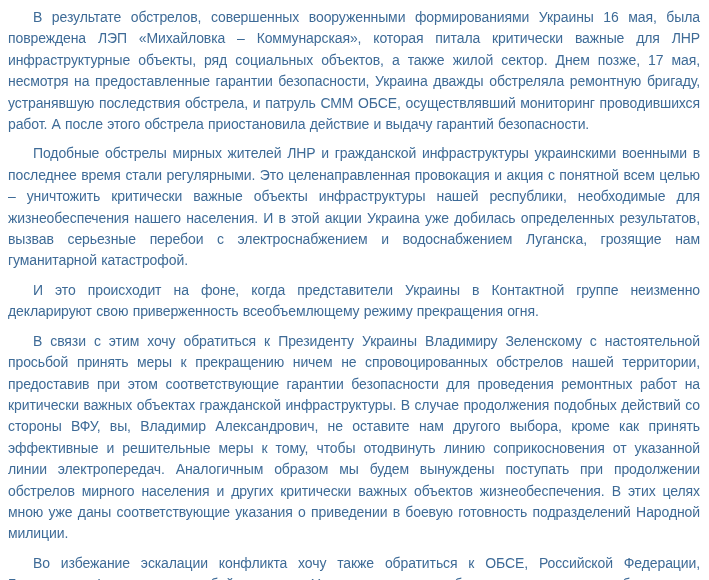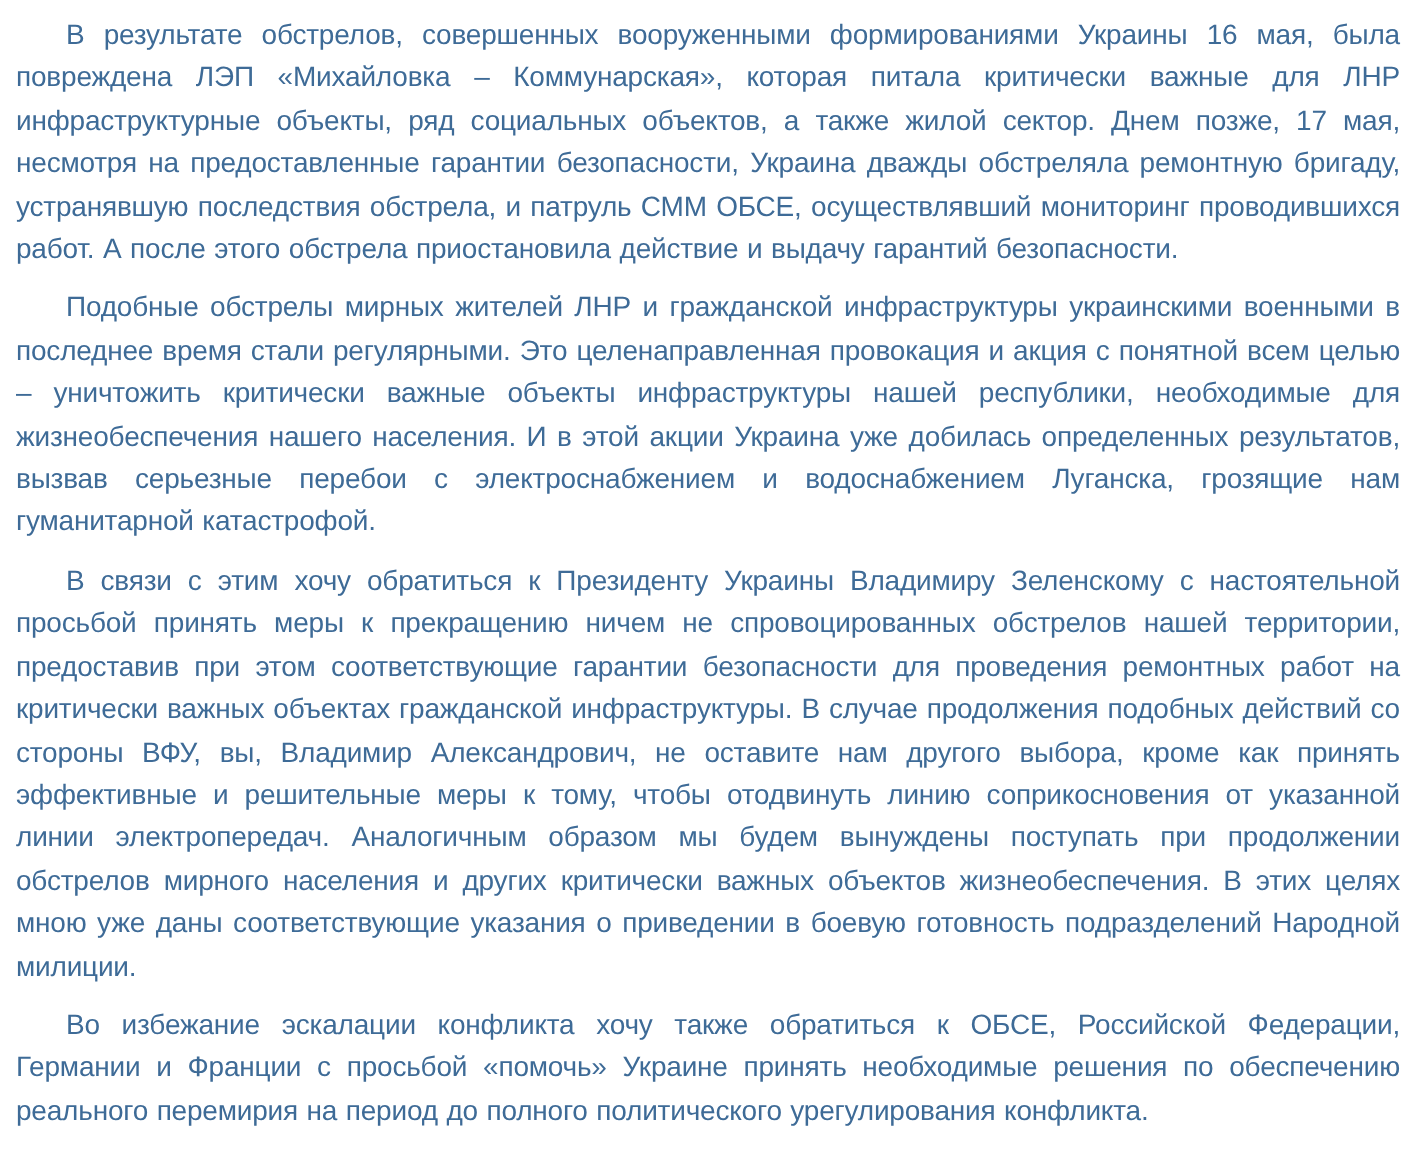--- a/index.html
+++ b/index.html
@@ -28,16 +28,17 @@
     word-spacing: 0.5px;
   }
 </style>
 </head>
 <body>
 
 <div class="page">
   <div class="doc-text">
     <p>В результате обстрелов, совершенных вооруженными формированиями Украины 16 мая, была повреждена ЛЭП «Михайловка – Коммунарская», которая питала критически важные для ЛНР инфраструктурные объекты, ряд социальных объектов, а также жилой сектор. Днем позже, 17 мая, несмотря на предоставленные гарантии безопасности, Украина дважды обстреляла ремонтную бригаду, устранявшую последствия обстрела, и патруль СММ ОБСЕ, осуществлявший мониторинг проводившихся работ. А после этого обстрела приостановила действие и выдачу гарантий безопасности.</p>
     <p>Подобные обстрелы мирных жителей ЛНР и гражданской инфраструктуры украинскими военными в последнее время стали регулярными. Это целенаправленная провокация и акция с понятной всем целью – уничтожить критически важные объекты инфраструктуры нашей республики, необходимые для жизнеобеспечения нашего населения. И в этой акции Украина уже добилась определенных результатов, вызвав серьезные перебои с электроснабжением и водоснабжением Луганска, грозящие нам гуманитарной катастрофой.</p>
+    <p>И это происходит на фоне, когда представители Украины в Контактной группе неизменно декларируют свою приверженность всеобъемлющему режиму прекращения огня.</p>
     <p>В связи с этим хочу обратиться к Президенту Украины Владимиру Зеленскому с настоятельной просьбой принять меры к прекращению ничем не спровоцированных обстрелов нашей территории, предоставив при этом соответствующие гарантии безопасности для проведения ремонтных работ на критически важных объектах гражданской инфраструктуры. В случае продолжения подобных действий со стороны ВФУ, вы, Владимир Александрович, не оставите нам другого выбора, кроме как принять эффективные и решительные меры к тому, чтобы отодвинуть линию соприкосновения от указанной линии электропередач. Аналогичным образом мы будем вынуждены поступать при продолжении обстрелов мирного населения и других критически важных объектов жизнеобеспечения. В этих целях мною уже даны соответствующие указания о приведении в боевую готовность подразделений Народной милиции.</p>
     <p>Во избежание эскалации конфликта хочу также обратиться к ОБСЕ, Российской Федерации, Германии и Франции с просьбой «помочь» Украине принять необходимые решения по обеспечению реального перемирия на период до полного политического урегулирования конфликта.</p>
   </div>
 </div>
 
 </body></html>

